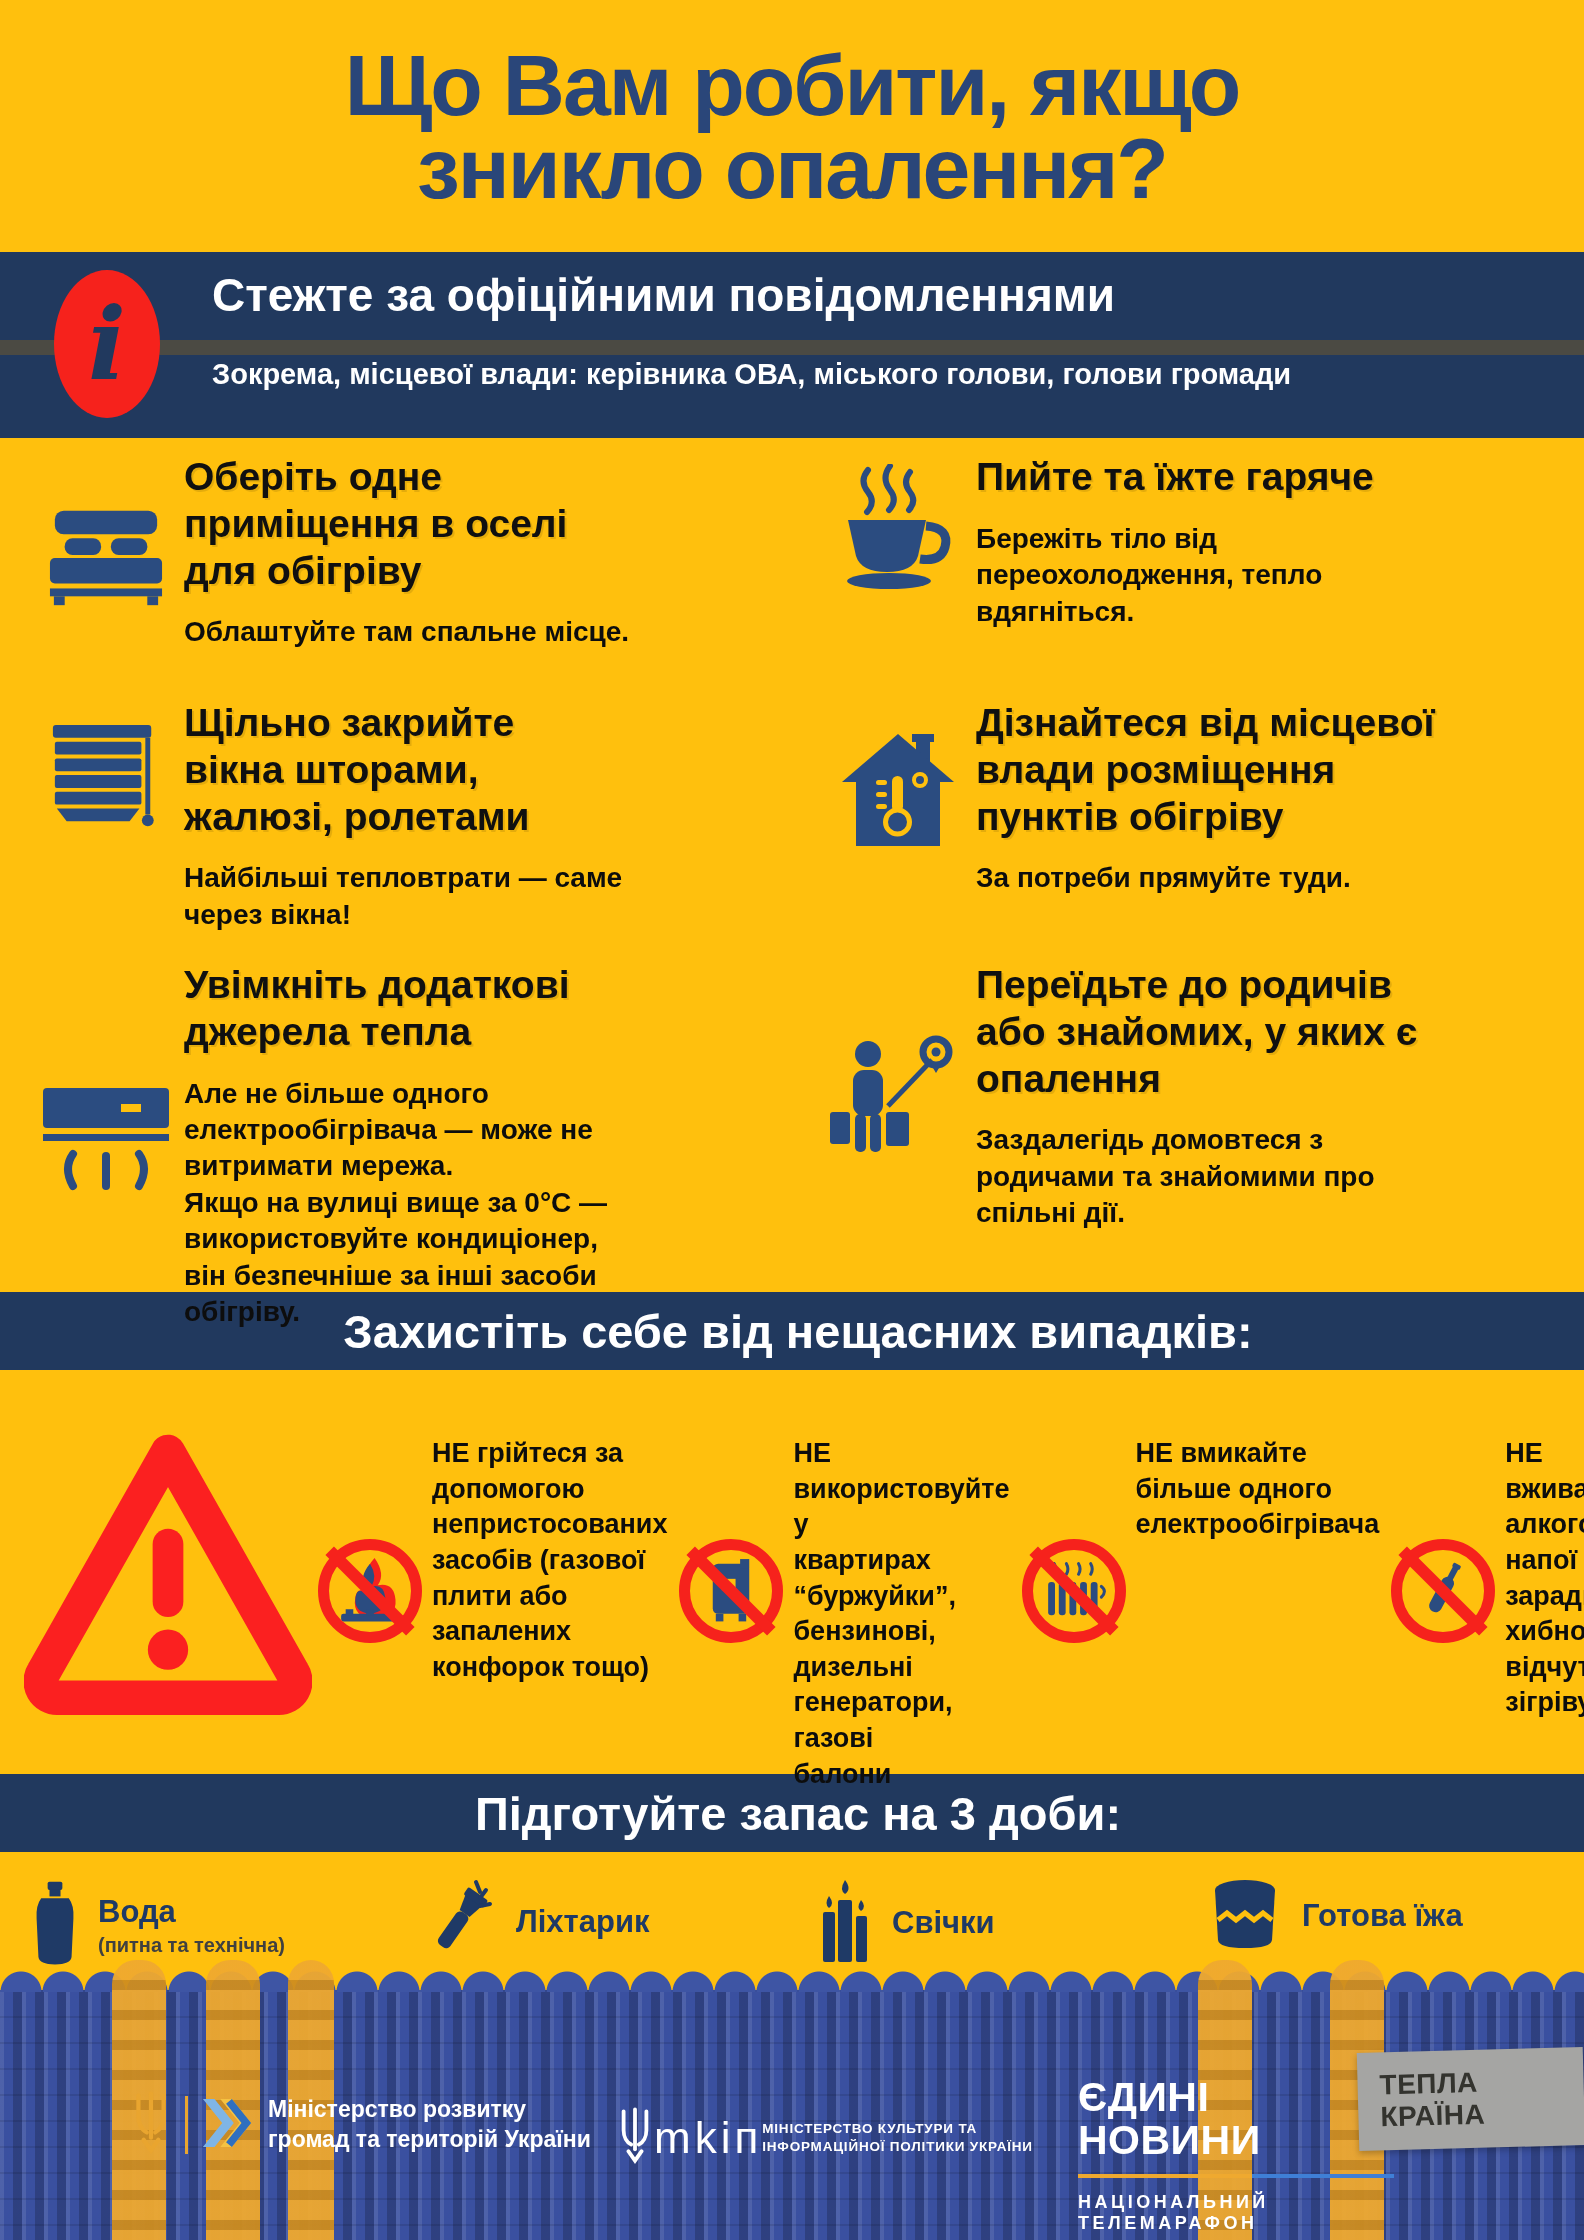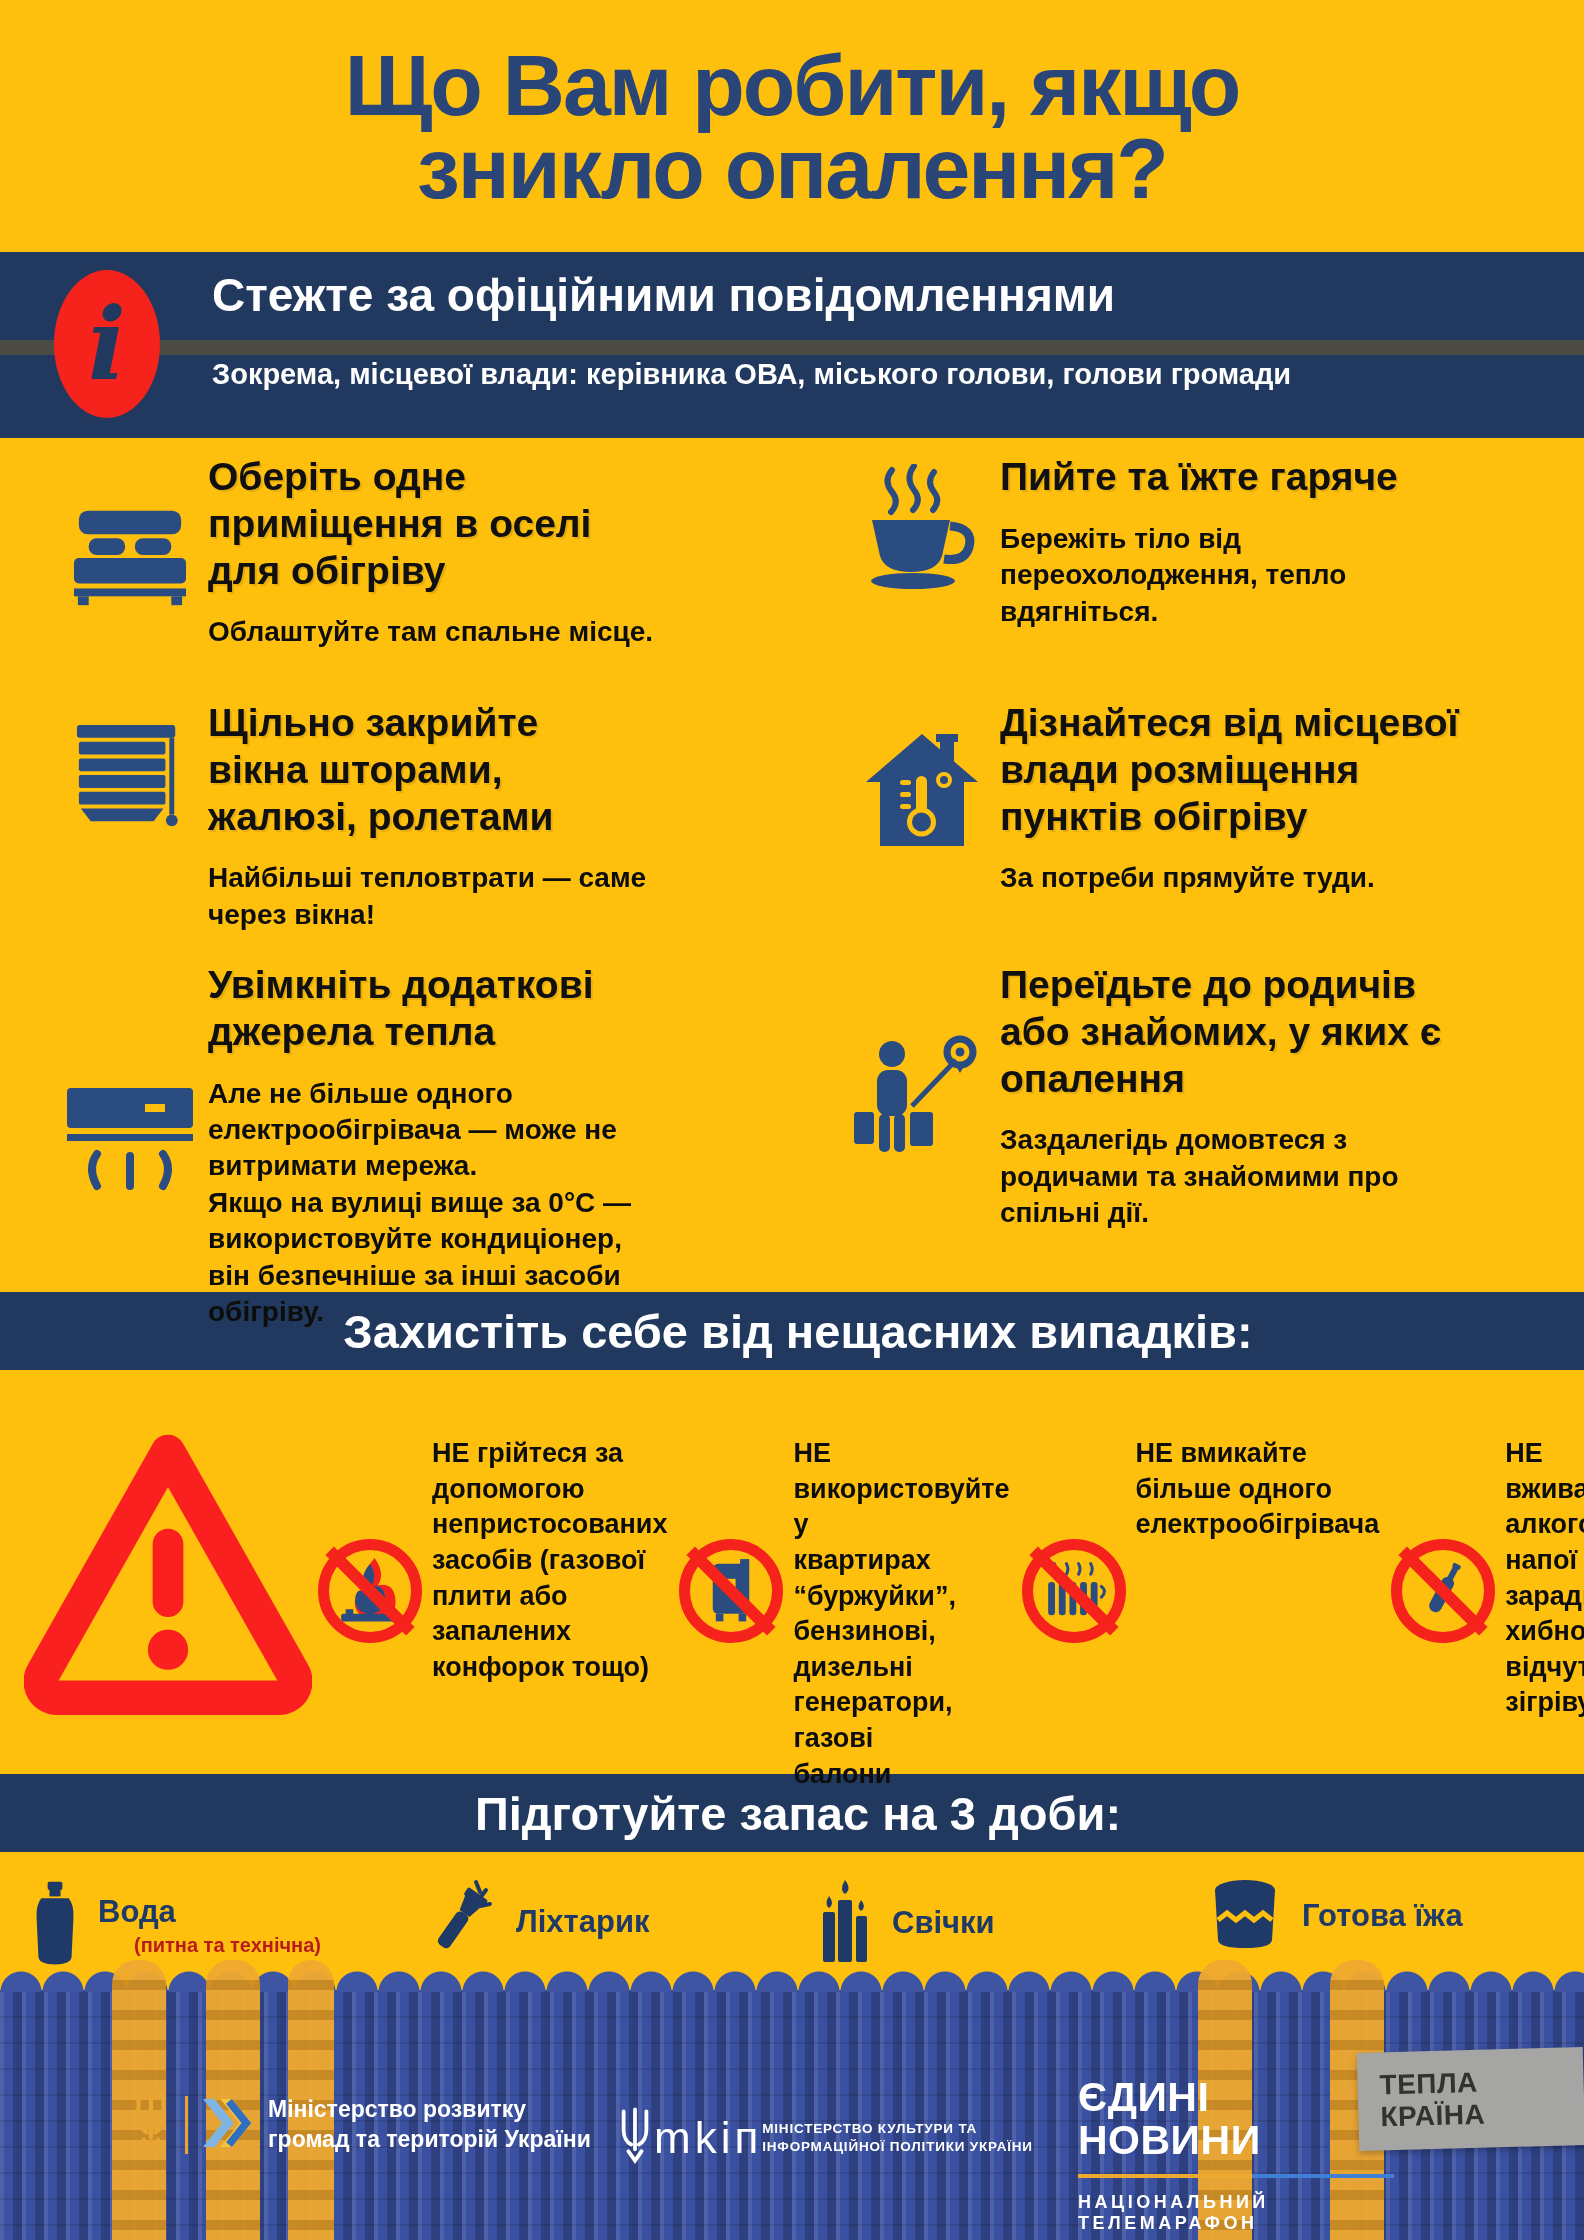--- a/index.html
+++ b/index.html
@@ -31,21 +31,21 @@
   }
   .official-text{position:absolute;left:212px;top:16px;z-index:2;color:#fff;}
   .official-heading{font-size:46px;font-weight:800;margin:0 0 36px;}
   .official-sub{font-size:29px;font-weight:700;}
 
   
   .advice-grid{
     display:grid;grid-template-columns:792px 792px;
     grid-template-rows:246px 262px 330px;padding-top:16px;
   }
-  .advice-cell{display:flex;padding-left:28px;margin-left:24px;}
+  .advice-cell{display:flex;padding-left:28px;}
   .advice-cell .icon-col{width:156px;flex:none;display:flex;justify-content:center;align-items:flex-start;}
   .advice-cell .text-col{max-width:580px;}
   .advice-cell h2{
     margin:0 0 20px;font-size:39px;line-height:1.2;font-weight:800;color:#101010;
     text-shadow:2px 2px 0 rgba(0,0,0,0.10);
   }
   .advice-cell p{margin:0;font-size:28px;line-height:1.3;font-weight:700;color:#0D0D0D;}
   .c1 .icon-col svg{margin-top:52px;}
   .c2 .icon-col svg{margin-top:10px;}
   .c3 .icon-col svg{margin-top:22px;}
@@ -75,21 +75,21 @@
     transform:rotate(45deg);z-index:2;
   }
   .no-sign svg{position:absolute;inset:14px;z-index:1;}
 
   
   .supplies-row{display:flex;align-items:flex-start;}
   .supplies-row1{padding-left:32px;margin-top:26px;}
   .supplies-row2{padding-left:270px;margin-top:16px;}
   .supply-item{display:flex;align-items:center;gap:20px;width:392px;flex:none;}
   .supply-label{font-size:31px;font-weight:800;color:#1F3A66;line-height:1.1;}
-  .supply-note{font-size:20px;font-weight:700;color:#b91c1c;margin-top:4px;margin-left:36px;}
+  .supply-note{font-size:20px;font-weight:700;color:#404040;margin-top:4px;}
 
   
   .knit{
     position:absolute;left:0;right:0;bottom:0;height:250px;z-index:5;
     background-color:#3A50A0;
     background-image:
       repeating-linear-gradient(180deg,rgba(0,0,0,0.10) 0 2px,transparent 2px 26px),
       repeating-linear-gradient(90deg,rgba(255,255,255,0.10) 0 4px,transparent 4px 13px,rgba(0,0,0,0.20) 13px 22px);
   }
   .knit::before{

